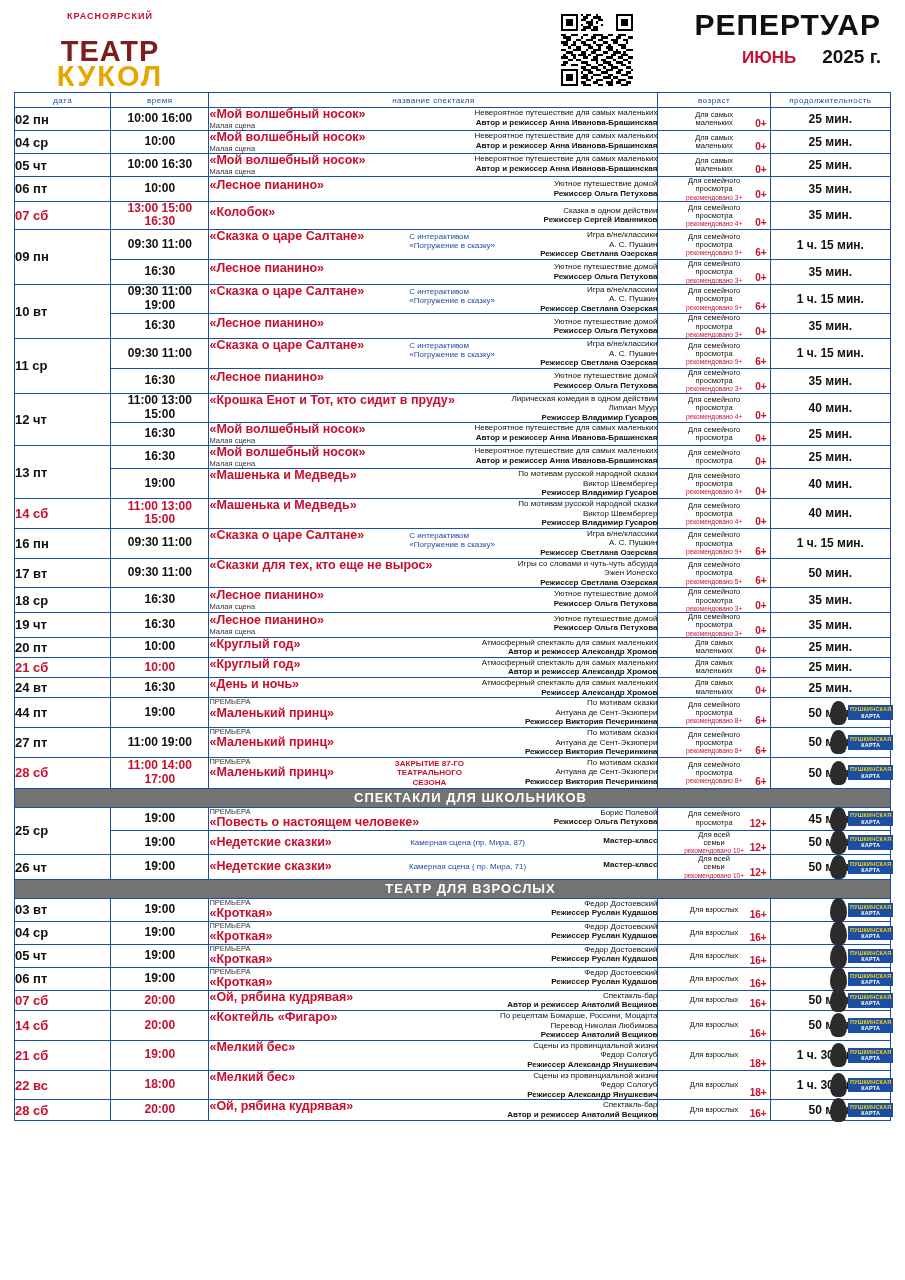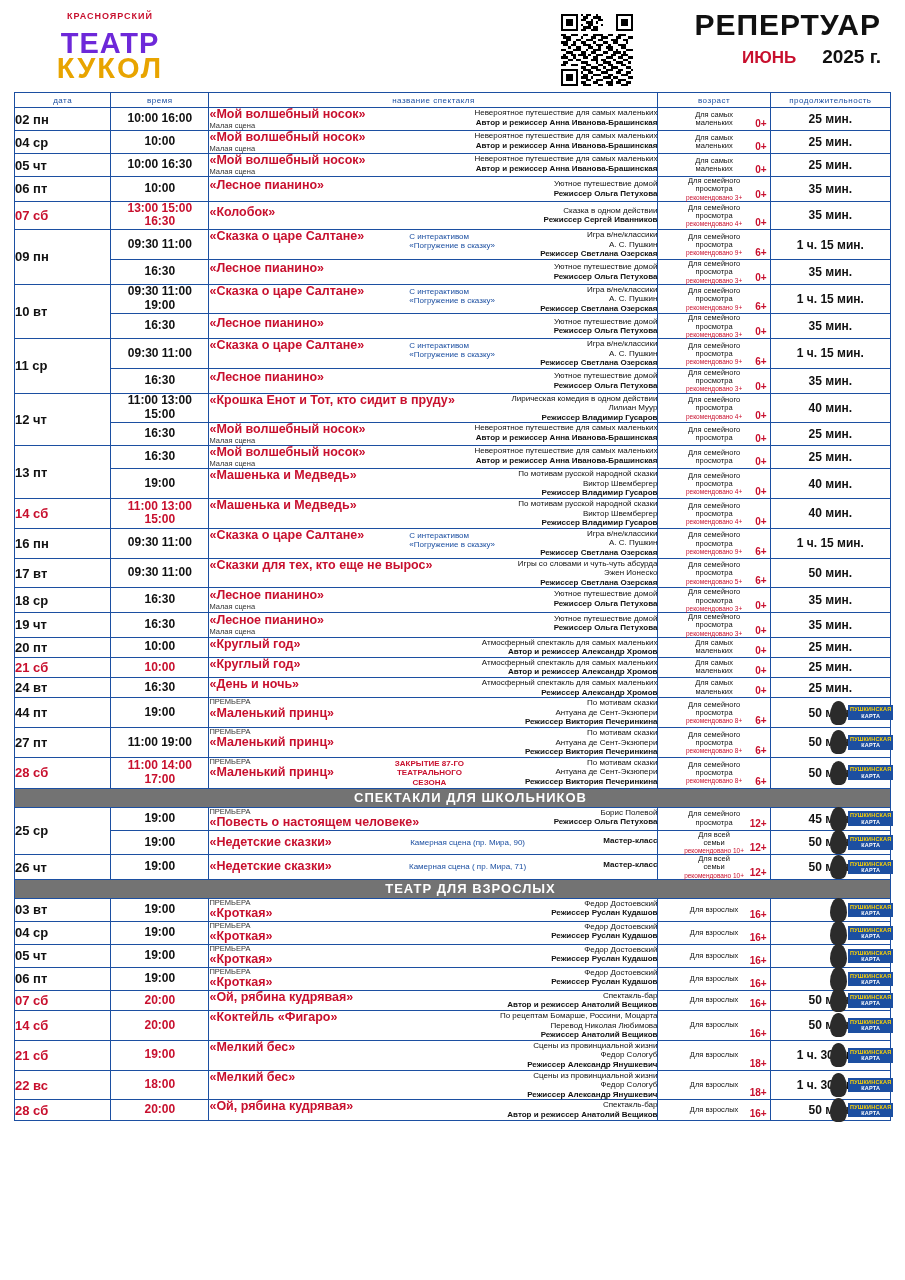--- a/index.html
+++ b/index.html
@@ -39,23 +39,23 @@
   }
   .logo-top {
     font-size: 9px;
     letter-spacing: 1px;
     color: #c8102e;
     font-weight: bold;
   }
   .logo-main {
     font-size: 29px;
     font-weight: bold;
-    color: #6d28d9;
+    color: #7f1d1d;
     letter-spacing: 1px;
-    margin-top: 8px;
+    margin-top: 16px;
   }
   .logo-sub {
     font-size: 29px;
     font-weight: bold;
     color: #e8a400;
     letter-spacing: 2px;
     margin-top: -4px;
   }
   .qr-wrap {
     margin-left: 300px;
@@ -1100,21 +1100,21 @@
               </span>
             </span></td>
         </tr>
         <tr>
           <td class="time">19:00</td>
           <td class="show">
             <div class="show-flex">
               <div class="show-left">
                 <div class="show-name">«Недетские сказки»</div>
               </div>
-              <div class="show-mid chamber">Камерная сцена (пр. Мира, 90)</div>
+              <div class="show-mid chamber">Камерная сцена (пр. Мира, 87)</div>
               <div class="show-right">
                 <div class="dir">Мастер-класс</div>
               </div>
             </div>
           </td>
           <td class="age">
             <div>Для всей</div>
             <div>семьи</div>
             <div class="age-rec">рекомендовано 10+</div>
             <span class="age-mark">12+</span>

